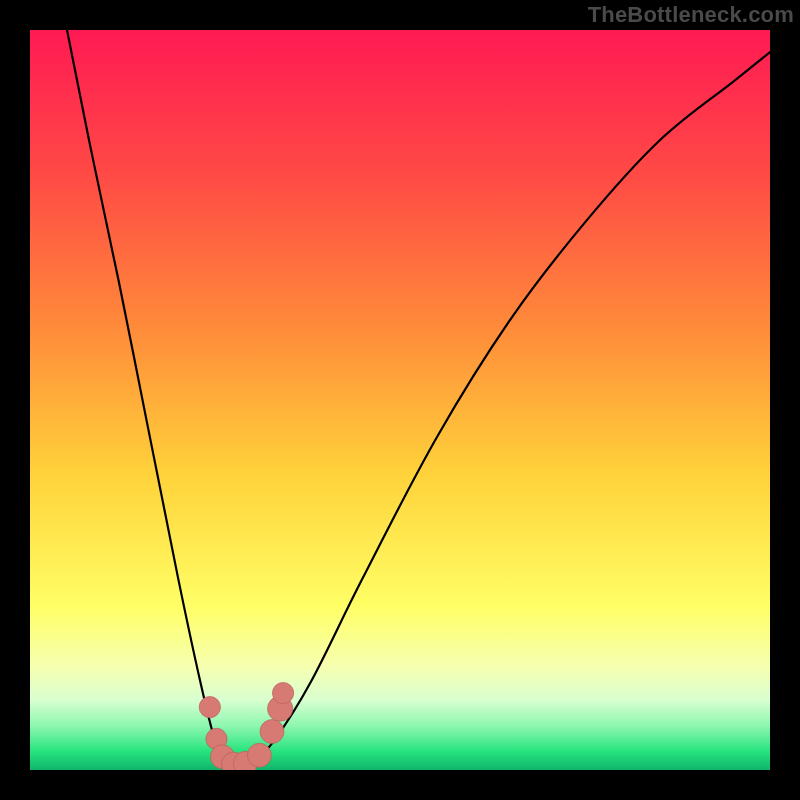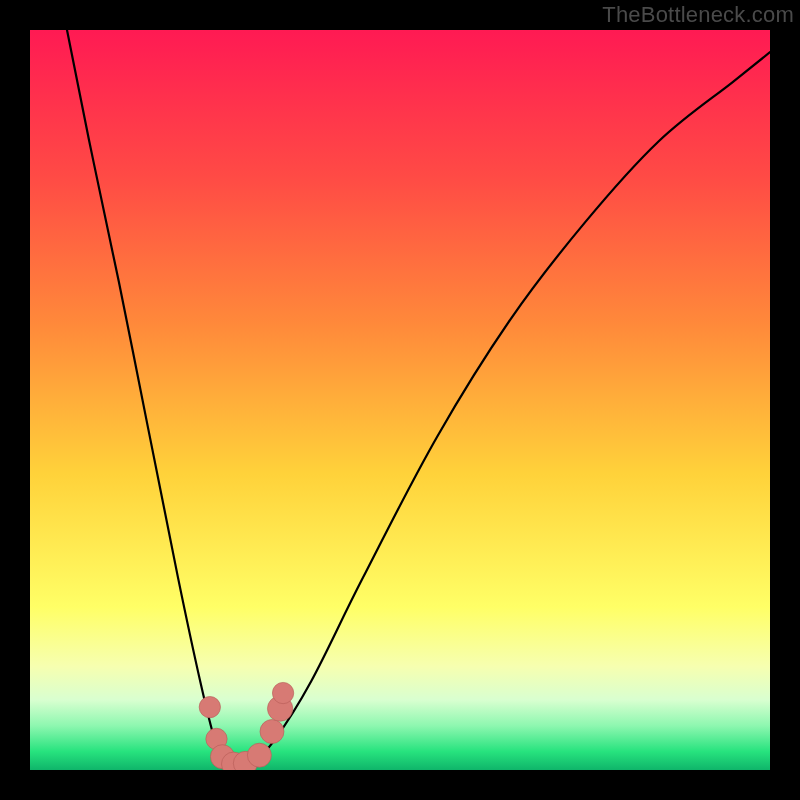--- a/index.html
+++ b/index.html
@@ -27,21 +27,21 @@
   .gradient {
     position: absolute;
     inset: 0;
   }
   .attribution {
     position: absolute;
     top: 2px;
     right: 6px;
     font-family: Arial, Helvetica, sans-serif;
     font-size: 22px;
-    font-weight: 400;
+    font-weight: 700;
     color: #4a4a4a;
     letter-spacing: 0.2px;
     user-select: none;
   }
   svg.curve {
     position: absolute;
     inset: 0;
   }
 </style>
 </head>

